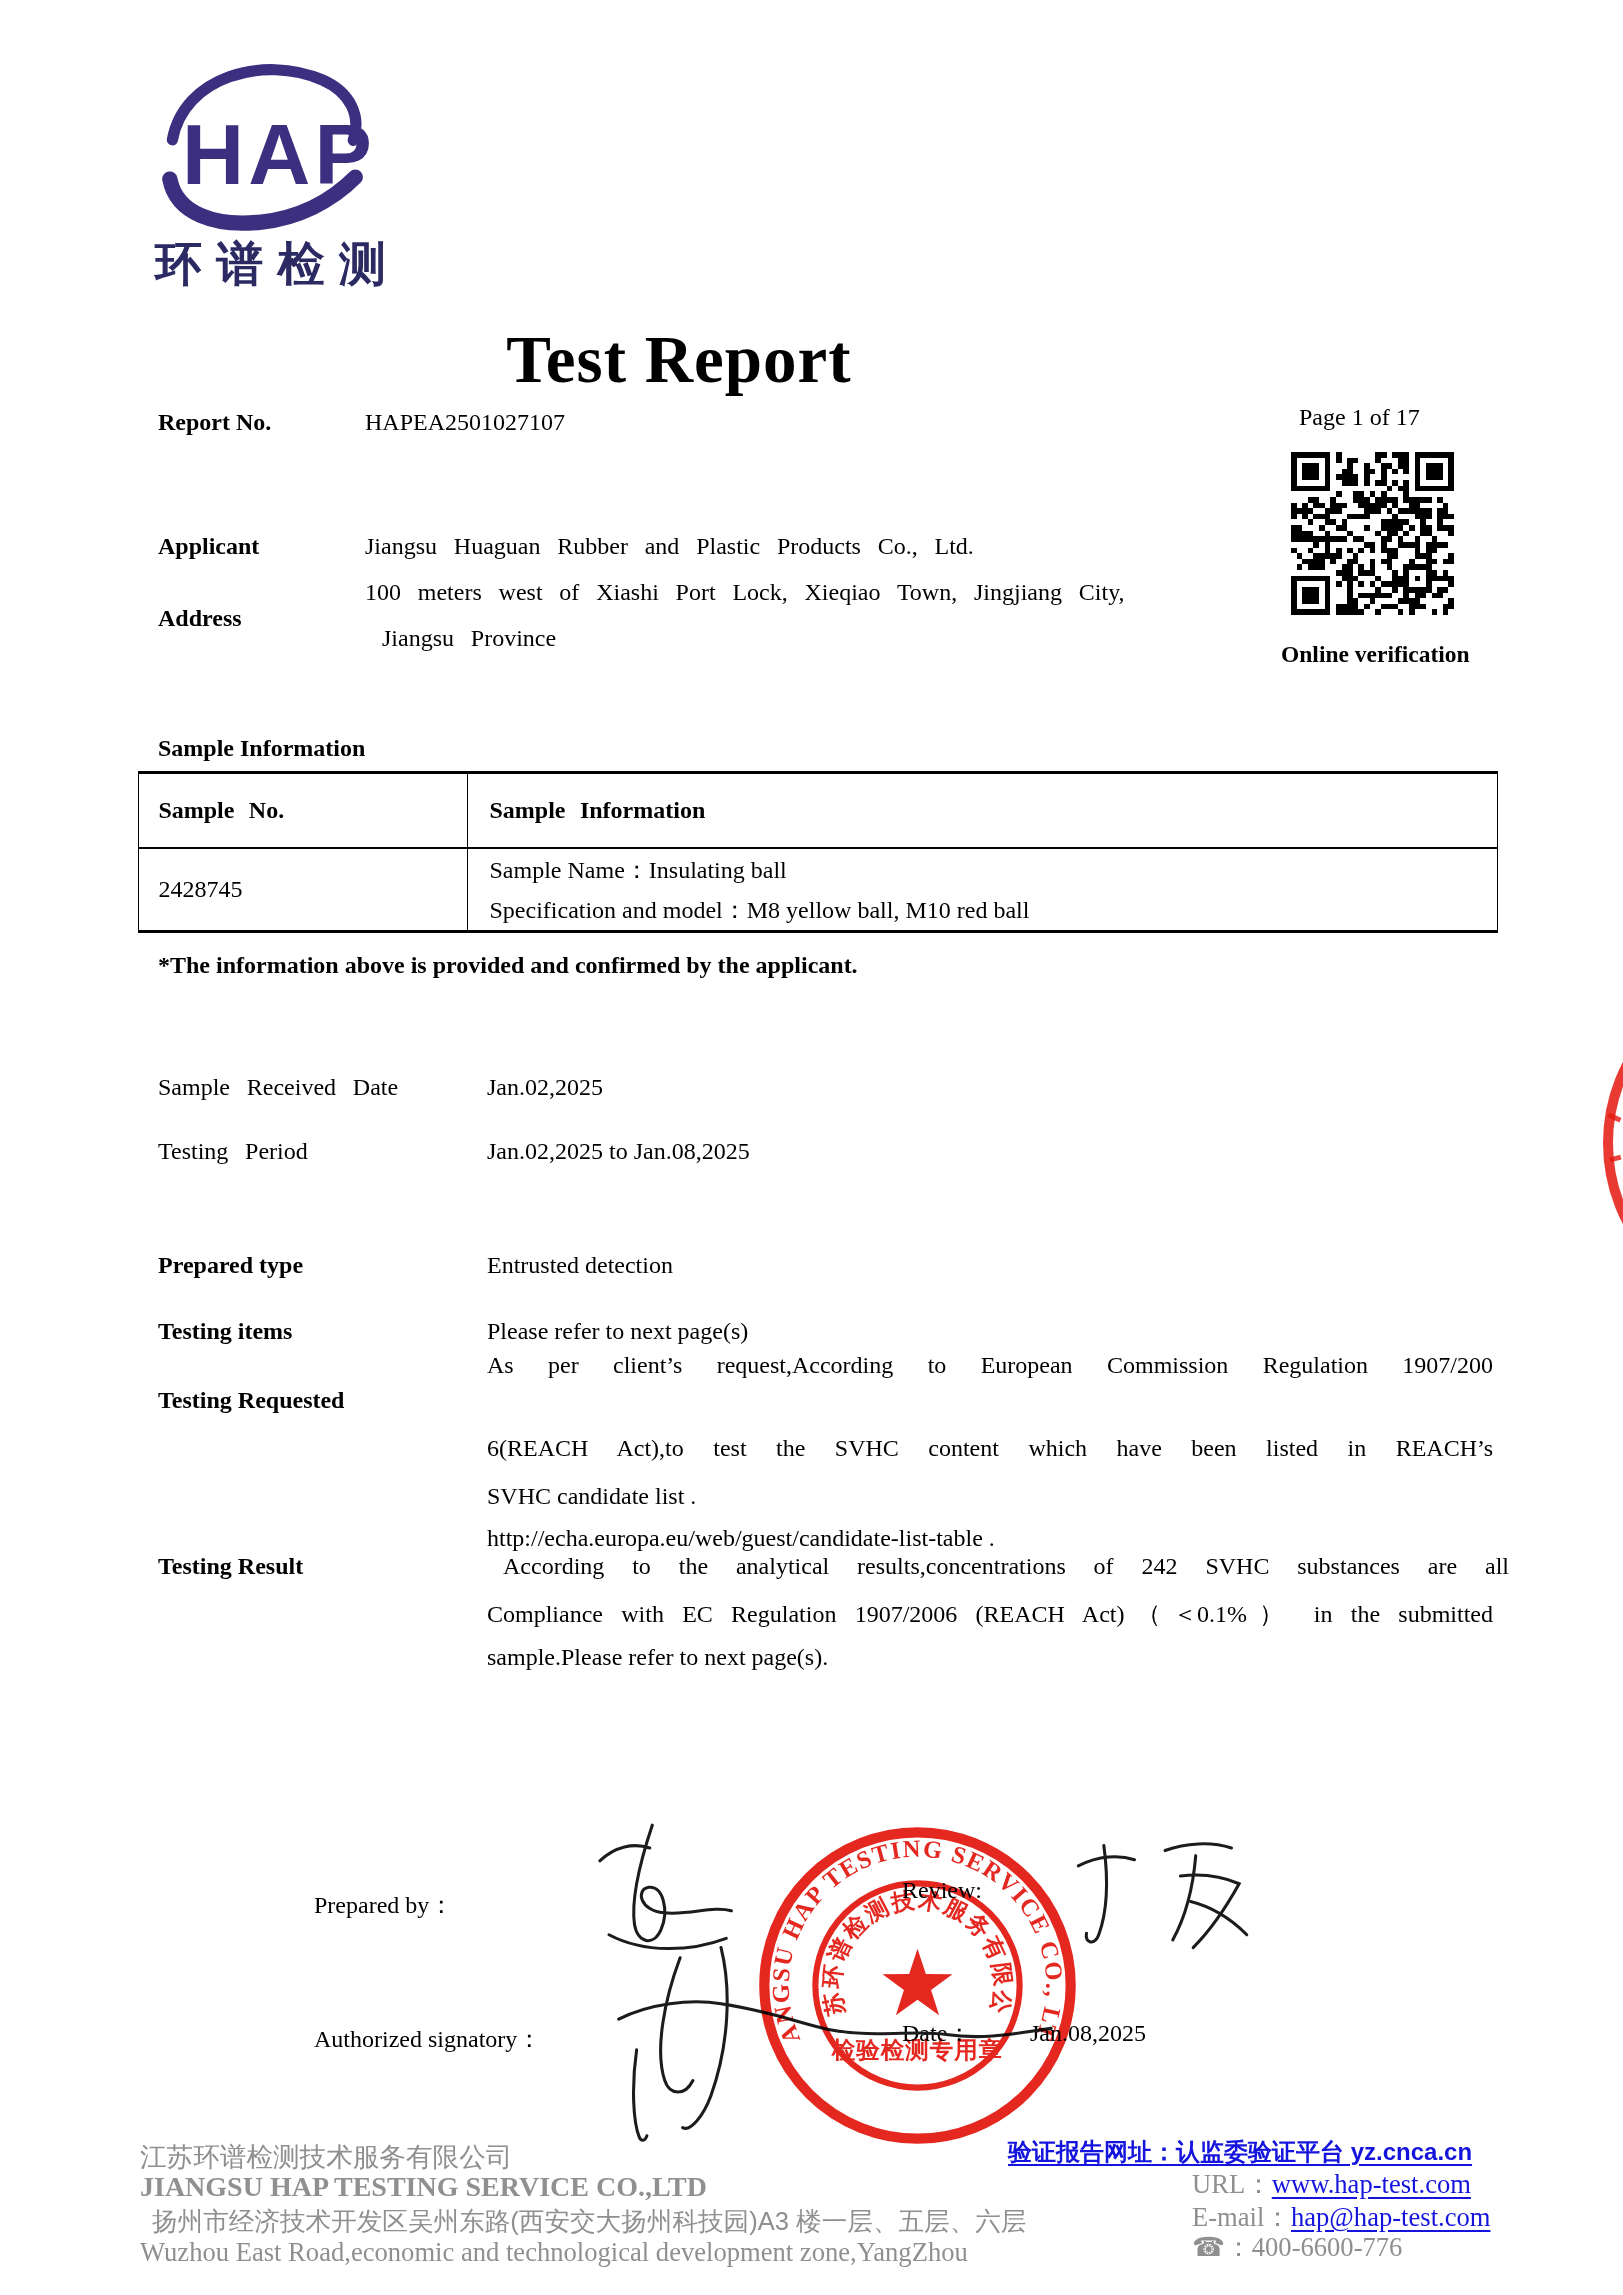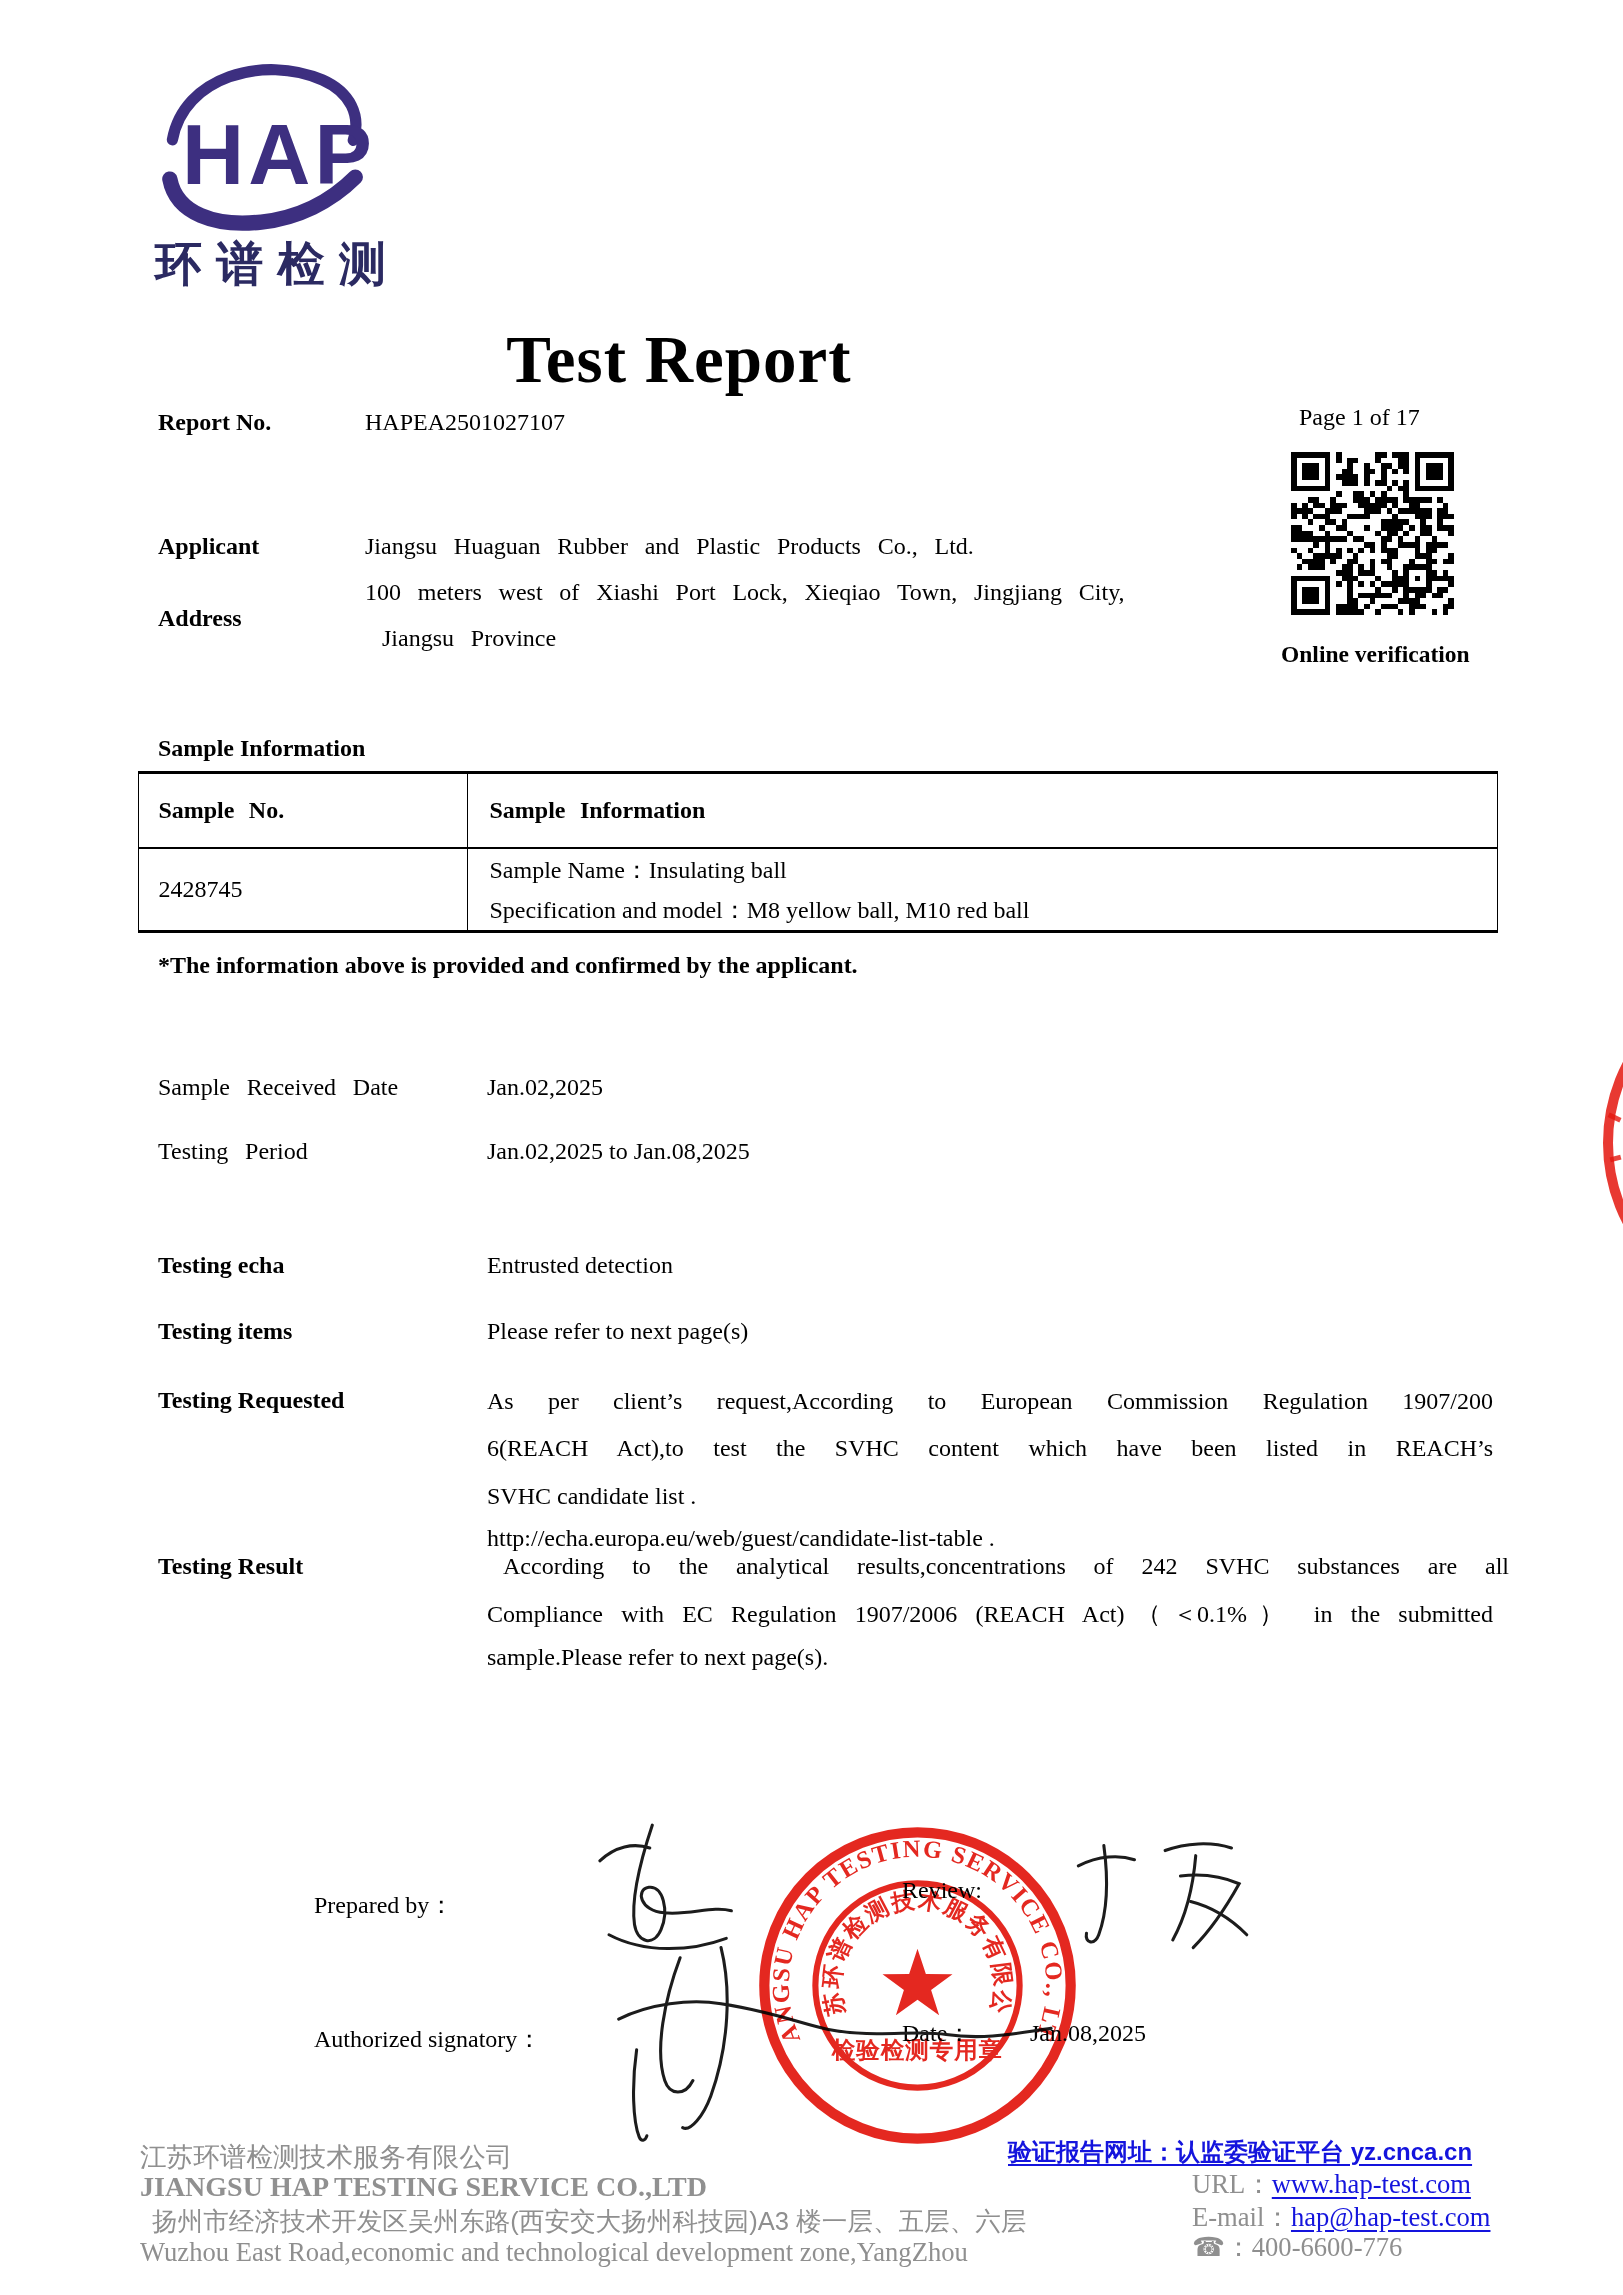--- a/index.html
+++ b/index.html
@@ -420,28 +420,28 @@
 
   <div class="abs fs ws" style="left:158px;top:1074px;">Sample Received Date</div>
   <div class="abs fs" style="left:487px;top:1074px;">Jan.02,2025</div>
   <div class="abs fs ws" style="left:158px;top:1138px;">Testing Period</div>
   <div class="abs fs" style="left:487px;top:1138px;">Jan.02,2025 to Jan.08,2025</div>
 
   <div class="edge-stamp"></div>
   <div class="edge-mark" style="left:1608px;top:1115px;width:13.3px;height:5.1px;transform:rotate(25deg);"></div>
   <div class="edge-mark" style="left:1610px;top:1156px;width:11.2px;height:5.1px;transform:rotate(-15deg);"></div>
 
-  <div class="abs fs b" style="left:158px;top:1252px;">Testing echa</div>
+  <div class="abs fs b" style="left:158px;top:1252px;">Prepared type</div>
   <div class="abs fs" style="left:487px;top:1252px;">Entrusted detection</div>
 
   <div class="abs fs b" style="left:158px;top:1318px;">Testing items</div>
   <div class="abs fs" style="left:487px;top:1318px;">Please refer to next page(s)</div>
 
   <div class="abs fs b" style="left:158px;top:1387px;">Testing Requested</div>
-  <div class="abs fs jline" style="left:487px;top:1388px;width:1006px;">As per client’s request,According to European Commission Regulation 1907/200</div>
+  <div class="abs fs jline" style="left:487px;top:1352px;width:1006px;">As per client’s request,According to European Commission Regulation 1907/200</div>
   <div class="abs fs jline" style="left:487px;top:1435px;width:1006px;">6(REACH Act),to test the SVHC content which have been listed in REACH’s</div>
   <div class="abs fs" style="left:487px;top:1483px;">SVHC candidate list .</div>
   <div class="abs fs" style="left:487px;top:1525px;">http://echa.europa.eu/web/guest/candidate-list-table .</div>
 
   <div class="abs fs b" style="left:158px;top:1553px;">Testing Result</div>
   <div class="abs fs jline" style="left:487px;top:1553px;width:1006px;margin-left:16px;">According to the analytical results,concentrations of 242 SVHC substances are all</div>
   <div class="abs fs jline" style="left:487px;top:1601px;width:1006px;">Compliance with EC Regulation 1907/2006 (REACH Act)（＜0.1%） in the submitted</div>
   <div class="abs fs" style="left:487px;top:1644px;">sample.Please refer to next page(s).</div>
 
   <div class="abs fs" style="left:314px;top:1892px;">Prepared by：</div>

